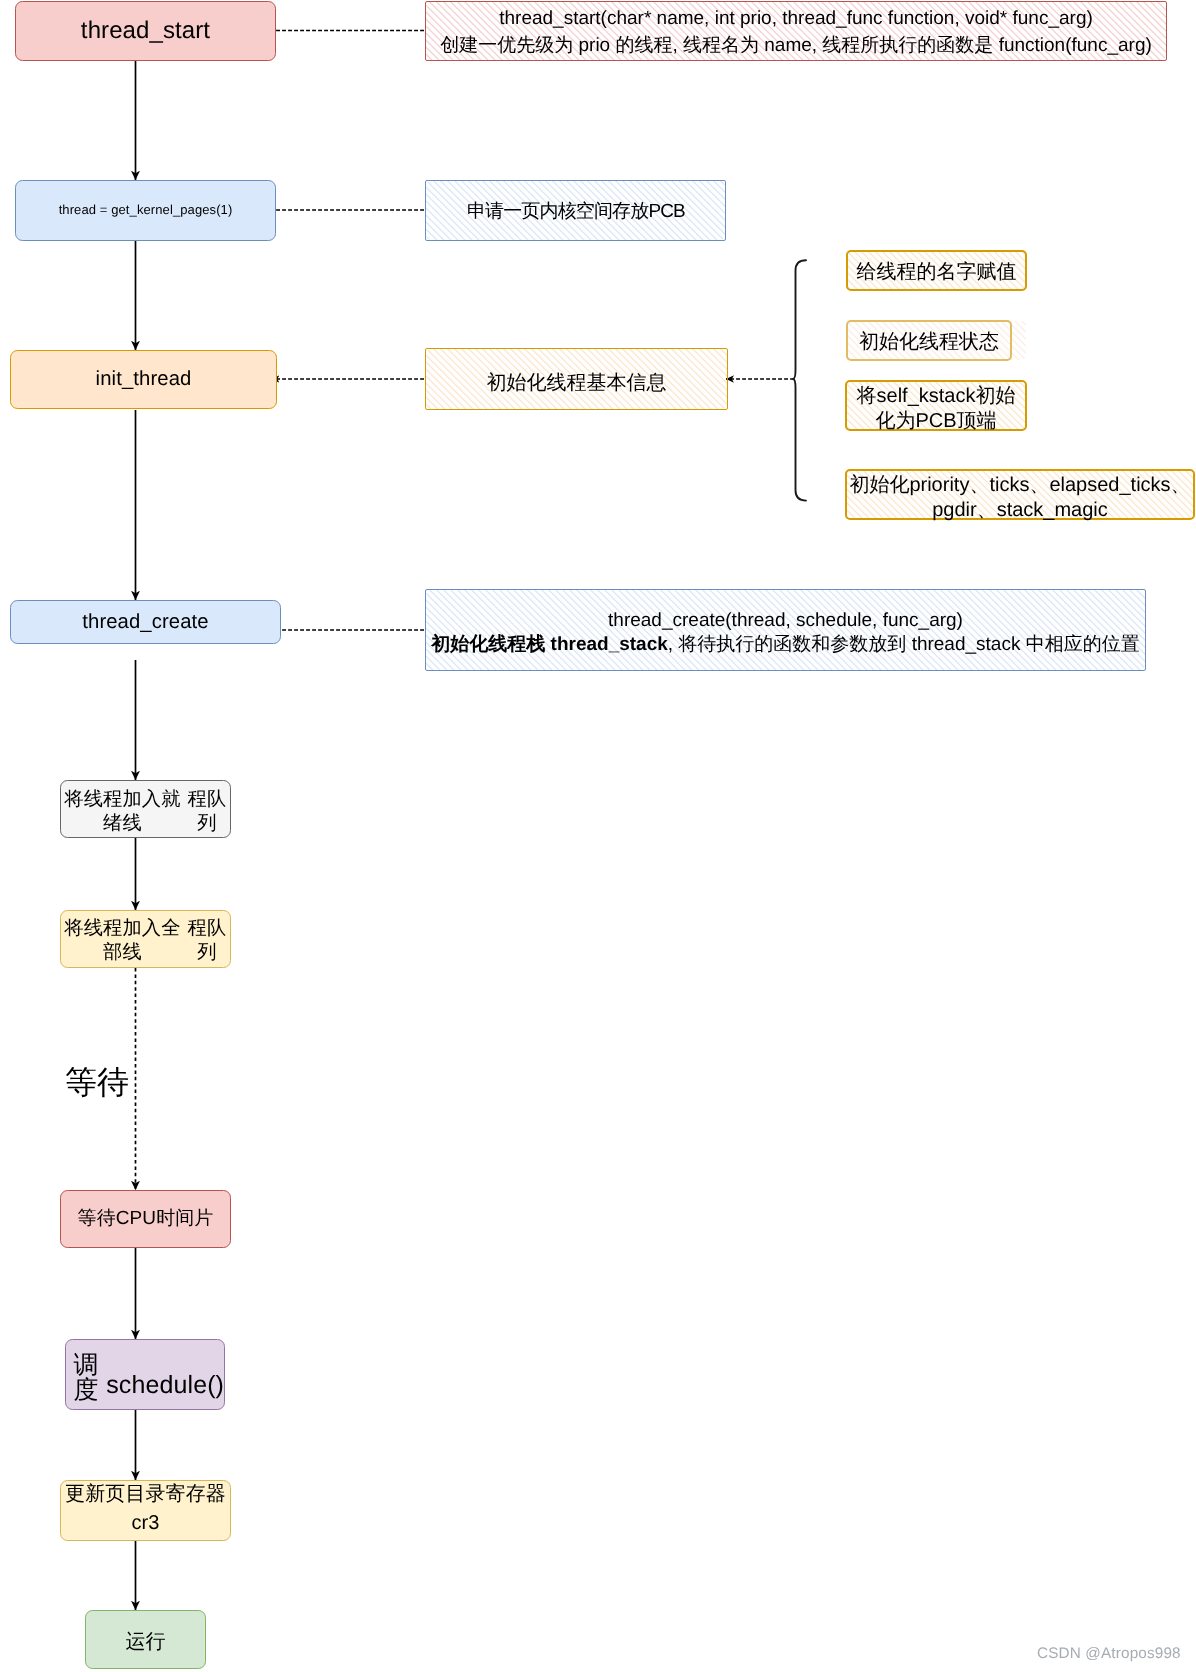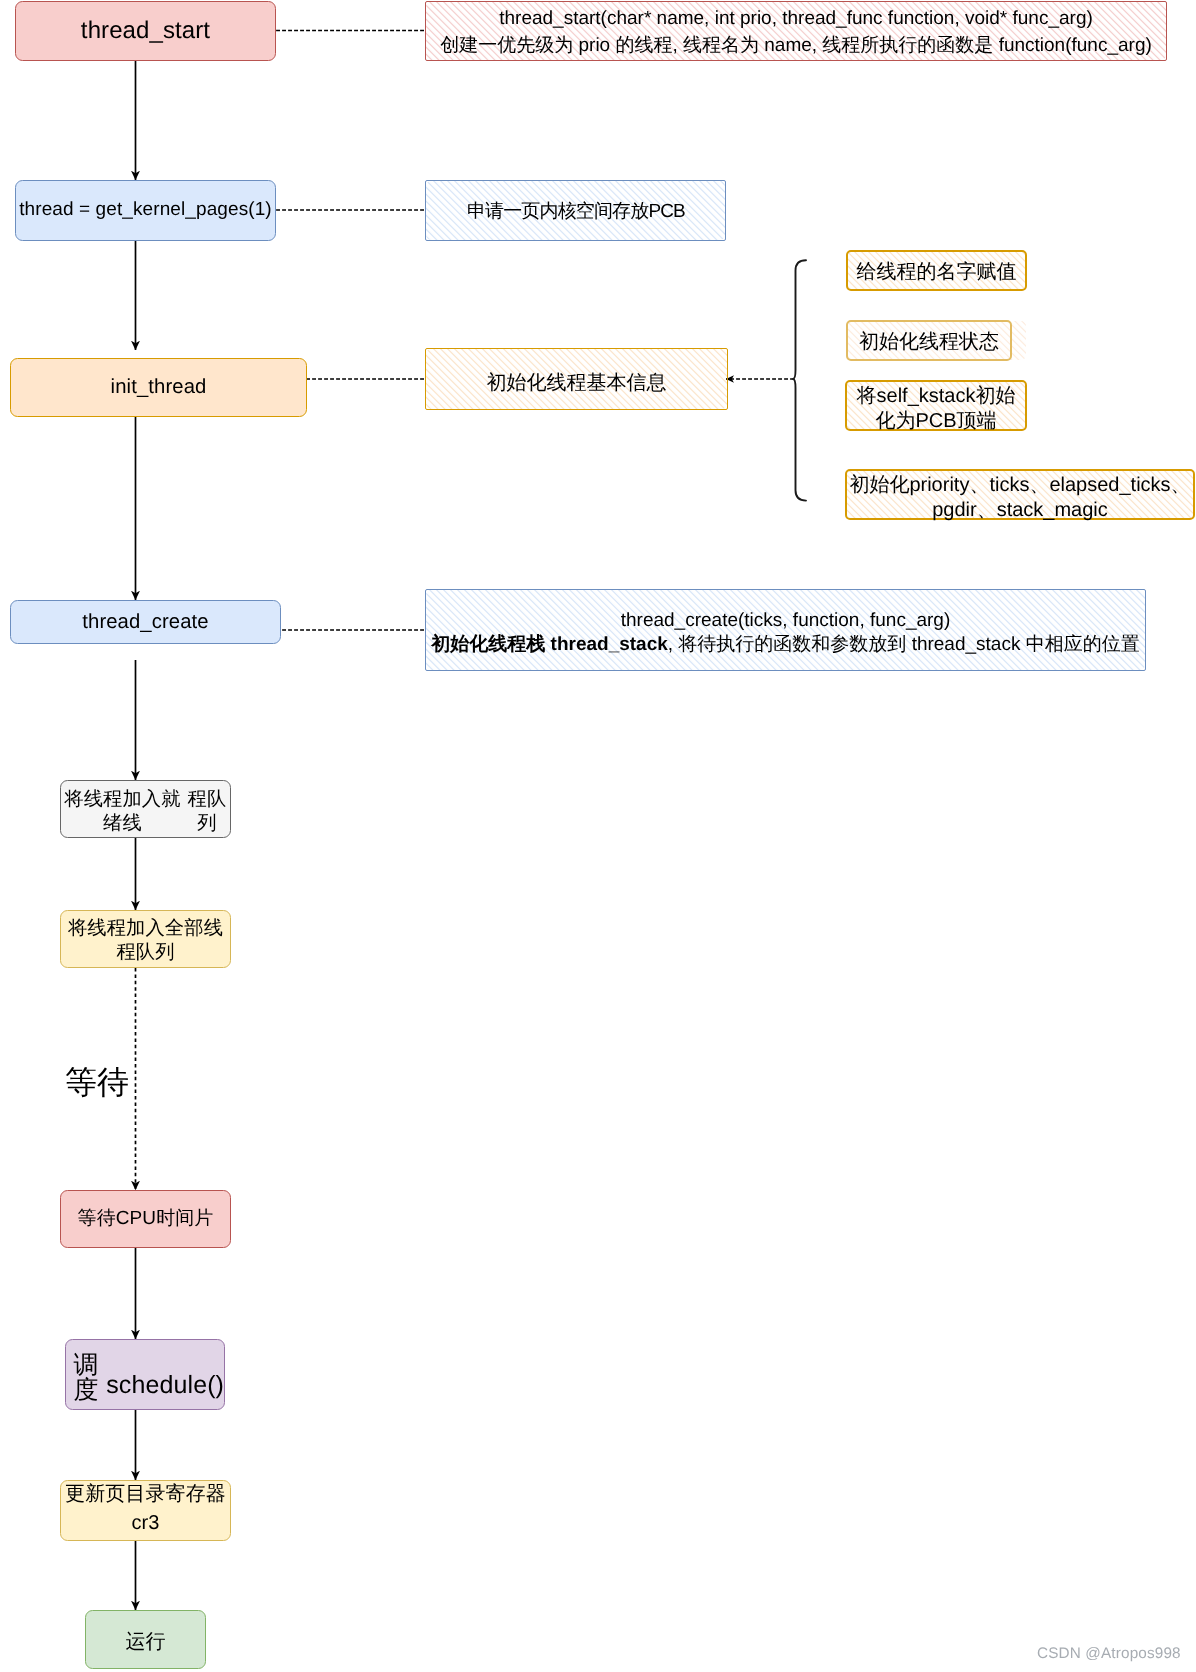--- a/index.html
+++ b/index.html
@@ -103,38 +103,38 @@
       <path d="M794 379 L726 379" marker-end="url(#ahd)"></path>
     </g>
 
     <path fill="none" stroke="#1a1a1a" stroke-width="1.9" stroke-linecap="round" stroke-linejoin="round" d="M806 260.2 Q795.5 260.2 795.5 270.5 L795.5 370 Q795.5 379 793 379 Q795.5 379 795.5 388 L795.5 490.3 Q795.5 500.6 806 500.6"></path>
   </svg>
 
   <div class="node n-red" style="left:5px;top:1px;width:261px;height:60px;font-size:24px;">
     <span class="ln">thread_start</span>
   </div>
 
-  <div class="node n-blue" style="left:5px;top:180px;width:261px;height:61px;font-size:19px;">
+  <div class="node n-blue" style="left:5px;top:180px;width:261px;height:61px;font-size:13px;">
     <span class="ln">thread = get_kernel_pages(1)</span>
   </div>
 
-  <div class="node n-orange" style="left:0px;top:358px;width:297px;height:59px;font-size:20.3px;">
+  <div class="node n-orange" style="left:0px;top:350px;width:267px;height:59px;font-size:20.3px;">
     <span class="ln">init_thread</span>
   </div>
 
   <div class="node n-blue" style="left:0px;top:600px;width:271px;height:44px;font-size:20.3px;text-align:right;">
     <span class="ln">thread_create</span>
   </div>
 
   <div class="node n-gray" style="left:50px;top:780px;width:171px;height:58px;font-size:19.3px;flex-direction:row;line-height:1.22;padding-top:5px;">
     <span class="ln">将线程加入就绪线</span>
     <span class="ln">程队列</span>
   </div>
 
-  <div class="node n-yellow" style="left:50px;top:910px;width:171px;height:58px;font-size:19.3px;flex-direction:column;line-height:1.22;padding-top:3px;">
+  <div class="node n-yellow" style="left:50px;top:910px;width:171px;height:58px;font-size:19.3px;flex-direction:row;line-height:1.22;padding-top:3px;">
     <span class="ln">将线程加入全部线</span>
     <span class="ln">程队列</span>
   </div>
 
   <div class="plain" style="left:65px;top:1061px;font-size:32px;">
     <span>等待</span>
   </div>
 
   <div class="node n-red" style="left:50px;top:1190px;width:171px;height:58px;font-size:19px;">
     <span class="ln">等待CPU时间片</span>
@@ -161,21 +161,21 @@
 
   <div class="note h-blue" style="left:425px;top:180px;width:301px;height:61px;font-size:19px;letter-spacing:-0.85px;padding-top:3px;">
     <span class="ln" style="margin-right:-0.85px;">申请一页内核空间存放PCB</span>
   </div>
 
   <div class="note h-orange" style="left:425px;top:348px;width:303px;height:62px;font-size:20px;padding-top:8px;">
     <span class="ln">初始化线程基本信息</span>
   </div>
 
   <div class="note h-blue" style="left:425px;top:589px;width:721px;height:82px;font-size:19px;padding-top:6px;line-height:1.28;">
-    <span class="ln">thread_create(ticks, function, func_arg)</span>
+    <span class="ln">thread_create(thread, schedule, func_arg)</span>
     <span class="ln"><b class="b">初始化线程栈 thread_stack</b><span>, 将待执行的函数和参数放到 thread_stack 中相应的位置</span></span>
   </div>
 
   <div class="note h-orange small-note" style="left:846px;top:250px;width:181px;height:41px;font-size:20px;padding-top:4px;">
     <span class="ln">给线程的名字赋值</span>
   </div>
 
   <div class="note h-orange-soft small-note" style="left:846px;top:320px;width:166px;height:41px;font-size:20px;padding-top:4px;">
     <span class="ln">初始化线程状态</span>
   </div>

